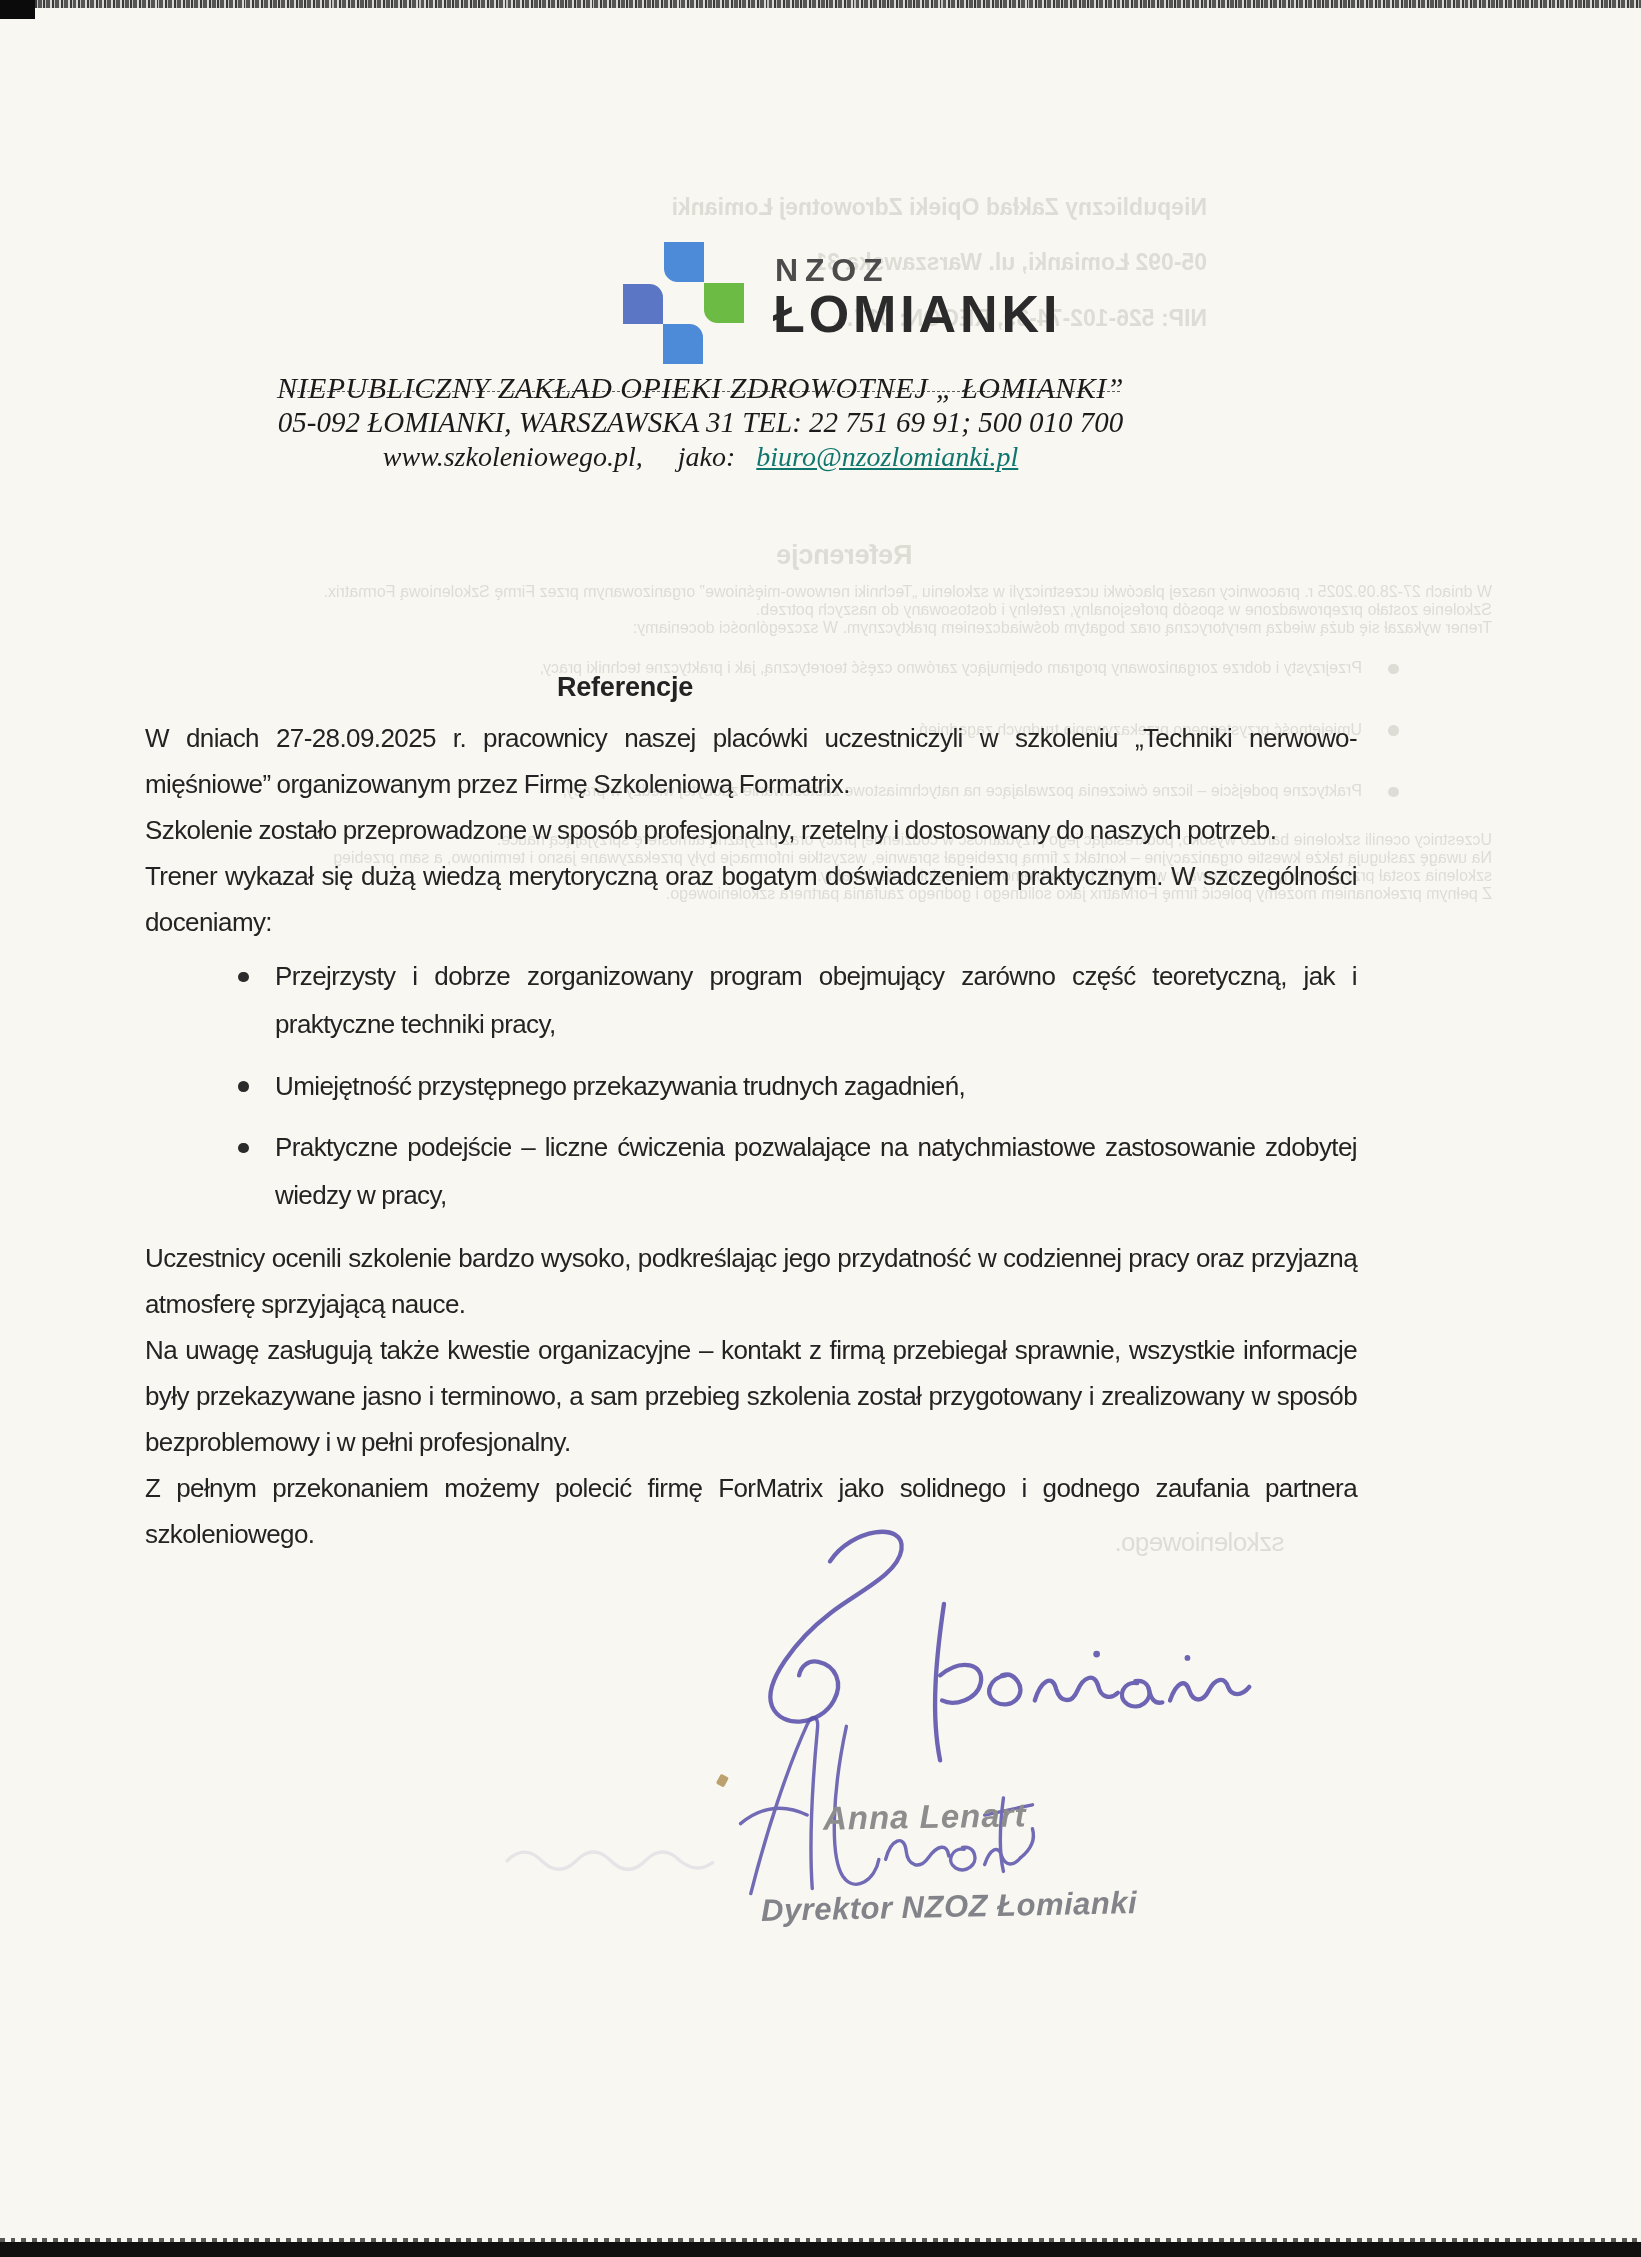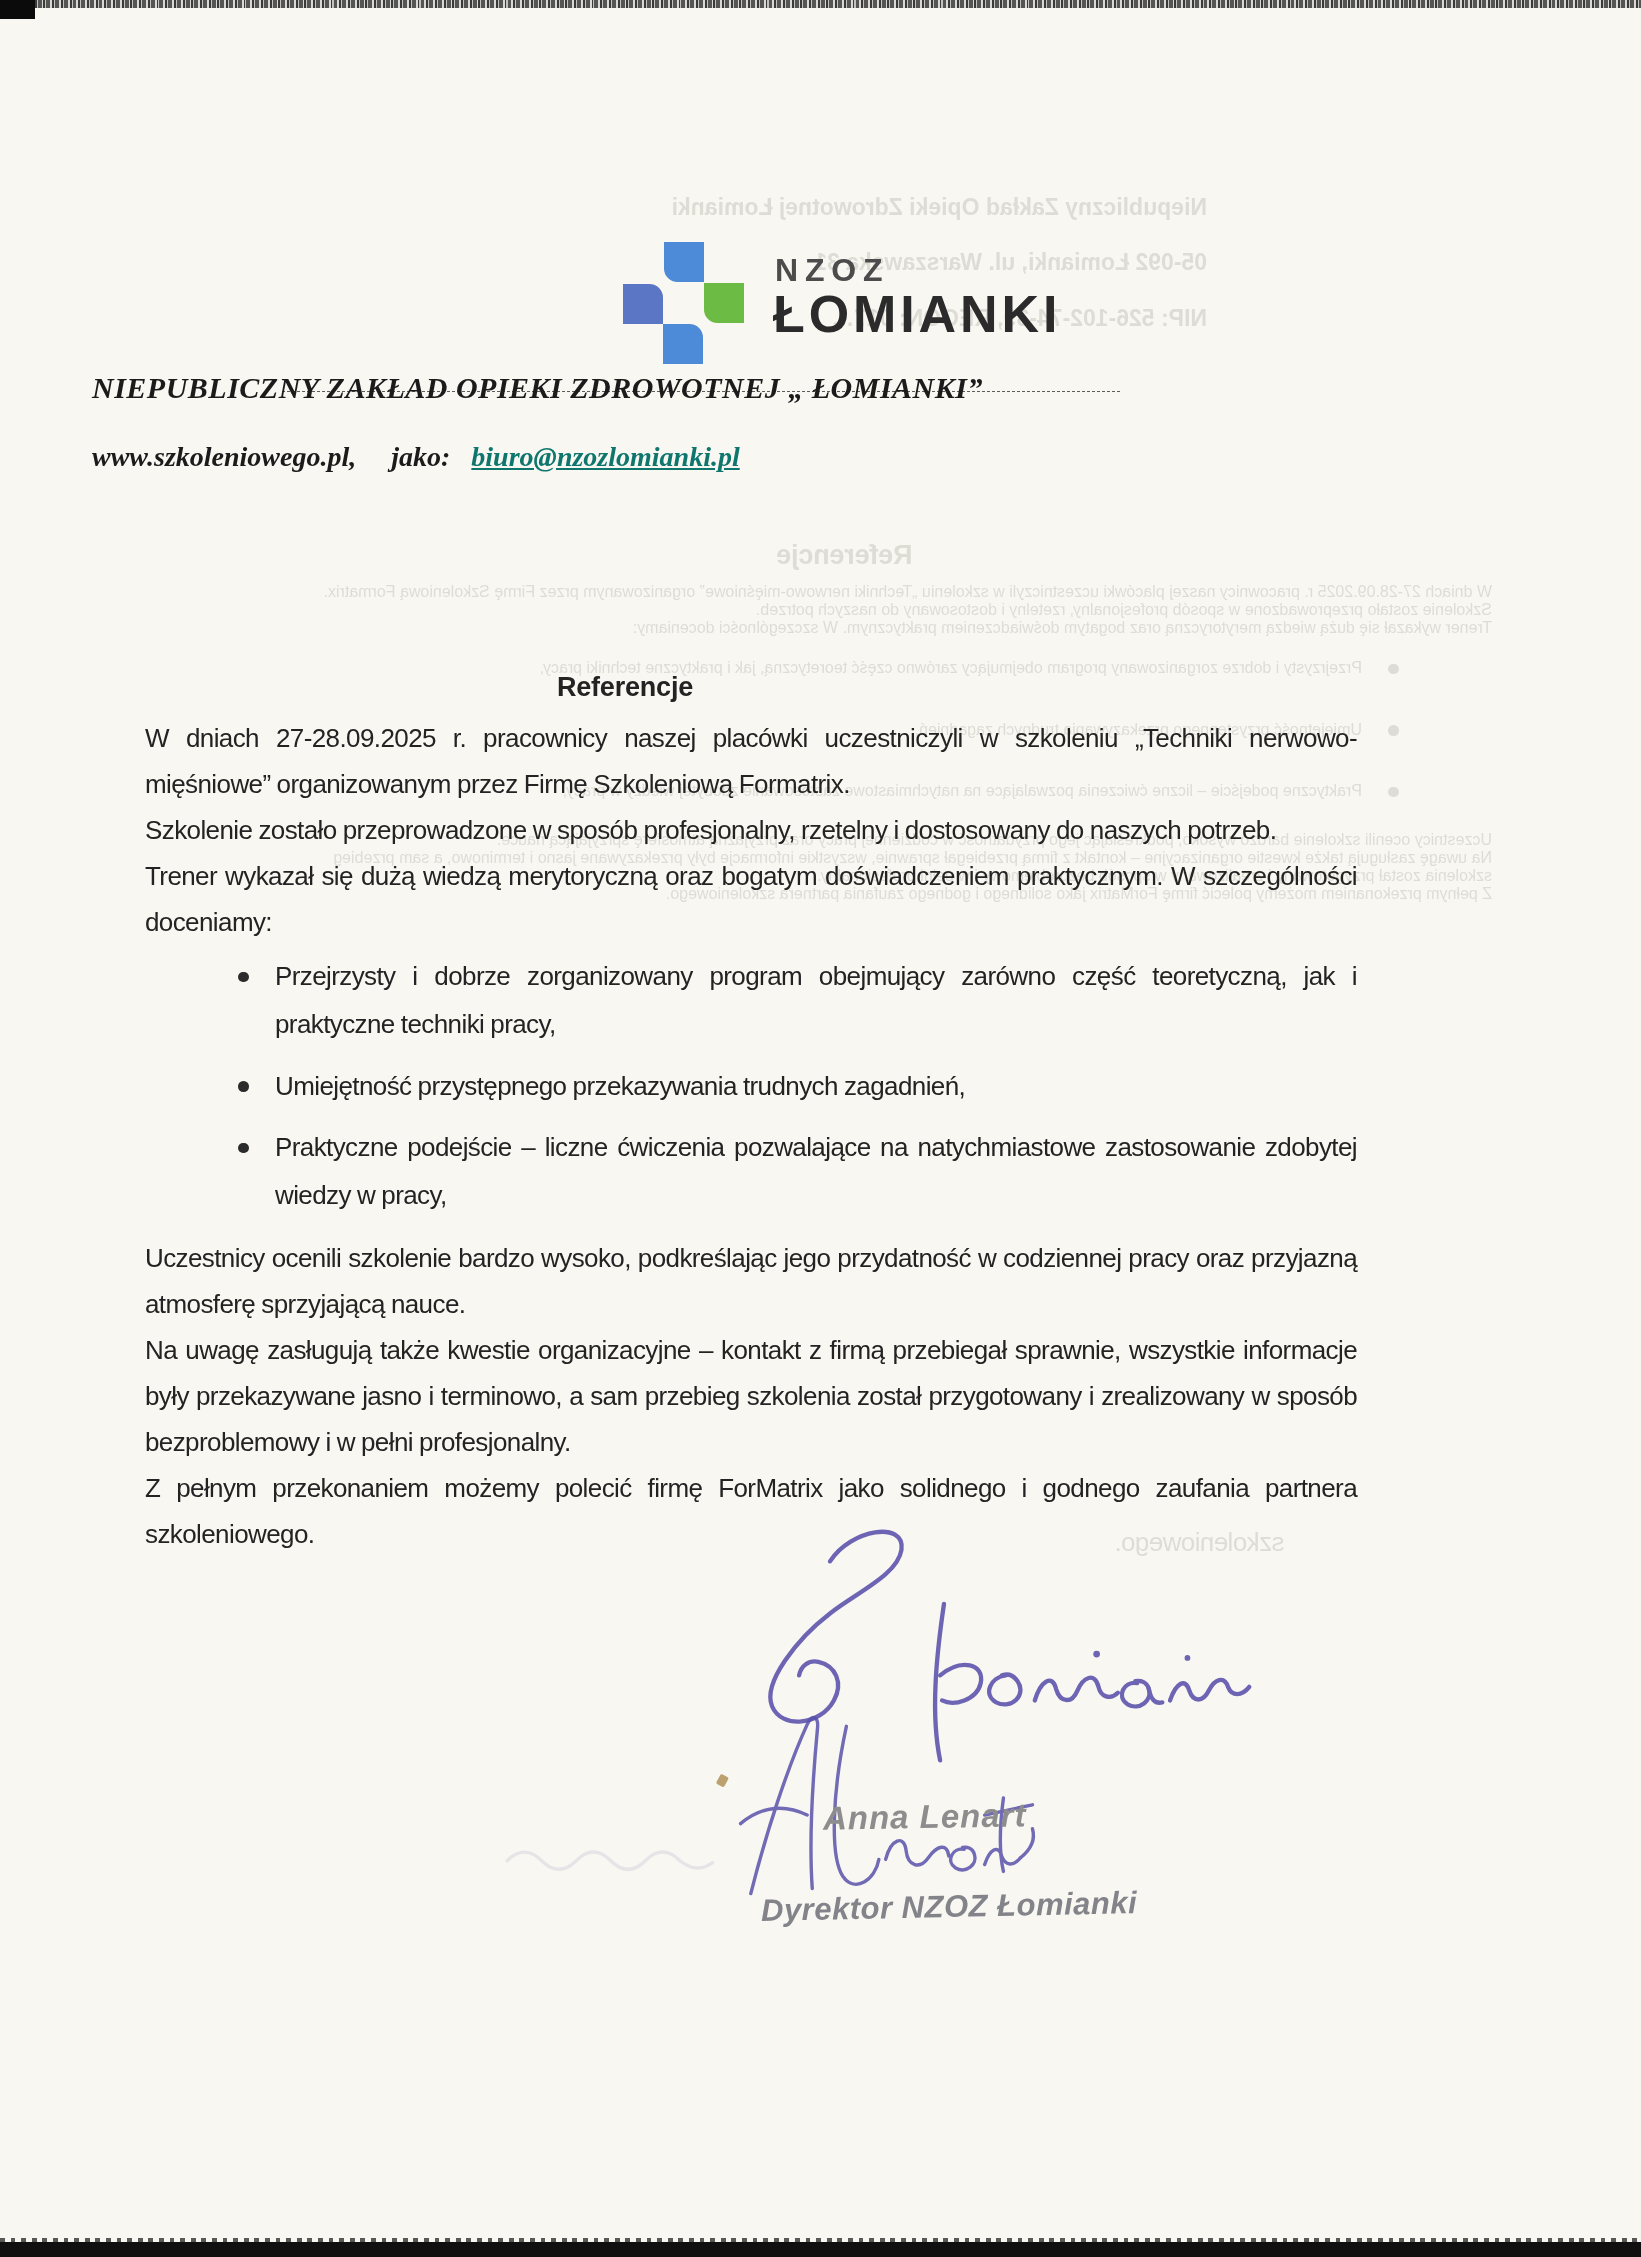--- a/index.html
+++ b/index.html
@@ -48,22 +48,22 @@
   .logo-nzoz{
     position:absolute; left:152px; top:9.7px; font-size:32px; font-weight:700;
     letter-spacing:6.8px; color:#4c4c4c;
   }
   .logo-lomianki{
     position:absolute; left:150px; top:42px; font-size:52px; font-weight:700;
     letter-spacing:3.9px; color:#2b2b2b;
   }
   
   .lh{
-    position:absolute; left:92px; width:1217px; text-align:left;
-    font-family:"Liberation Serif", serif; font-style:italic; font-weight:700; color:#1b1b1b;
+    position:absolute; left:92px; width:1217px; text-align:center;
+    font-family:"Liberation Serif", serif; font-style:italic; font-weight:400; color:#1b1b1b;
   }
   .lh-org{top:371px; font-size:30px; letter-spacing:0.5px;}
   .lh-addr{top:406px; font-size:29px;}
   .lh-web{top:441px; font-size:28px;}
   .lh-strike{
     position:absolute; top:391px; left:282px; width:838px; height:0;
     border-top:1.9px dashed rgba(40,40,40,.75);
   }
   .email-link{color:#0f766e; text-decoration:underline; cursor:pointer;}
   
@@ -140,20 +140,21 @@
     <div class="sq sq-top"></div>
     <div class="sq sq-left"></div>
     <div class="sq sq-right"></div>
     <div class="sq sq-bottom"></div>
     <div class="logo-nzoz">NZOZ</div>
     <div class="logo-lomianki">ŁOMIANKI</div>
   </div>
 
   <div class="lh-strike"></div>
   <div class="lh lh-org">NIEPUBLICZNY ZAKŁAD OPIEKI ZDROWOTNEJ „ ŁOMIANKI”</div>
+  <div class="lh lh-addr">05-092 ŁOMIANKI, WARSZAWSKA 31 TEL: 22 751 69 91; 500 010 700</div>
   <div class="lh lh-web">
     <span>www.szkoleniowego.pl,</span>
     <span>&nbsp;&nbsp;&nbsp;</span>
     <span>jako:</span>
     <span>&nbsp;</span>
     <a class="email-link">biuro@nzozlomianki.pl</a>
   </div>
 
   <div class="body-col">
     <div class="letter-title">Referencje</div>

